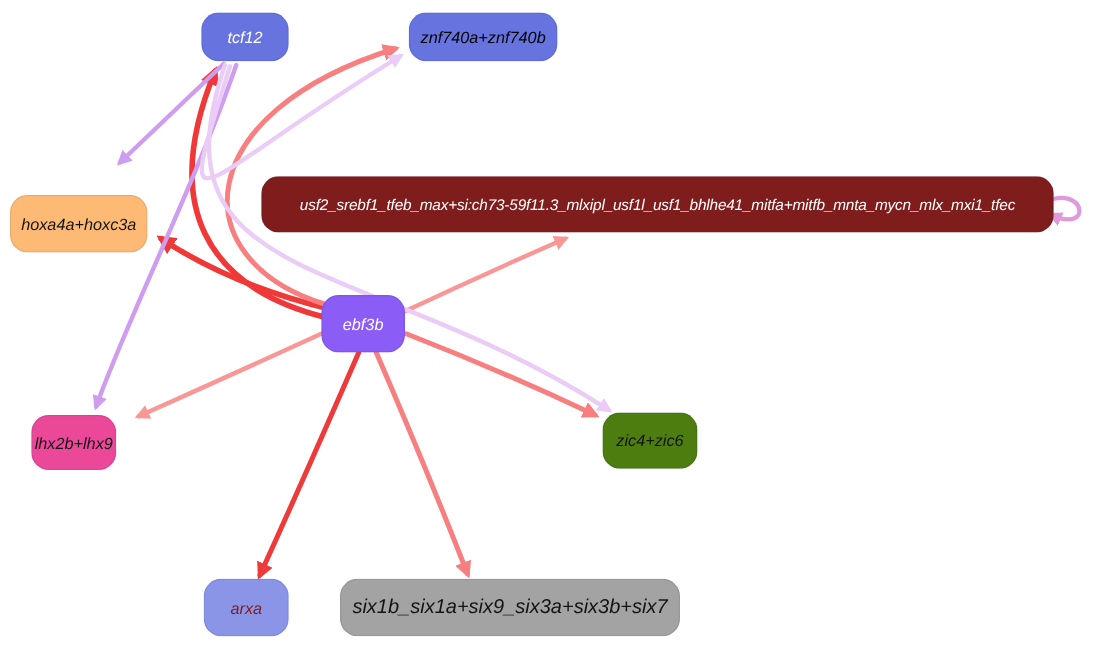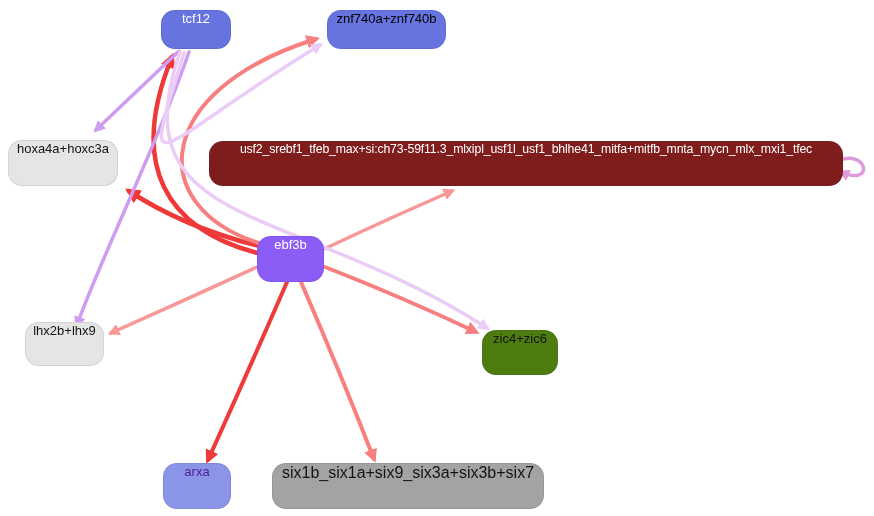--- a/index.html
+++ b/index.html
@@ -12,30 +12,31 @@
     font-family: "Liberation Sans", "DejaVu Sans", sans-serif;
   }
   .edge-layer {
     position: absolute;
     left: 0; top: 0;
     width: 874px; height: 516px;
   }
   .node {
     position: absolute;
     display: flex;
-    align-items: flex-start;
+    align-items: center;
     justify-content: center;
     border-radius: 14px;
     font-size: 13px;
     white-space: nowrap;
     box-sizing: border-box;
     padding: 0 8px;
     border: 1px solid rgba(30, 40, 120, 0.10);
     cursor: default;
     user-select: none;
+    font-style: italic;
   }
 </style>
 </head>
 <body>
 
 <div class="canvas">
   <svg class="edge-layer" width="874" height="516" viewBox="0 0 874 516" xmlns="http://www.w3.org/2000/svg">
     <defs>
         <marker id="arrow-f03838" viewBox="0 0 10 10" refX="7" refY="5" markerWidth="3.4" markerHeight="3.4" orient="auto" markerUnits="strokeWidth">
           <path d="M 0 0 L 10 5 L 0 10 z" fill="#f03838"></path>
@@ -75,35 +76,35 @@
         <path d="M 837 161 C 868 148, 875 187, 841 172" fill="none" stroke="#df9ade" stroke-width="3.5" stroke-linecap="round" marker-end="url(#arrow-df9ade)"></path>
       </g>
   </svg>
   <div id="nodes-group">
       <div class="node" style="left: 161px; top: 10px; width: 70px; height: 39px; background: rgb(103, 116, 223); color: rgb(255, 255, 255);">
         <span>tcf12</span>
       </div>
       <div class="node" style="left: 327px; top: 10px; width: 119px; height: 39px; background: rgb(103, 116, 223); color: #000000;">
         <span>znf740a+znf740b</span>
       </div>
-      <div class="node" style="left: 8px; top: 140px; width: 110px; height: 46px; background: #e5e5e5; color: rgb(20, 20, 20);">
+      <div class="node" style="left: 8px; top: 156px; width: 110px; height: 46px; background: #fdba74; color: rgb(20, 20, 20);">
         <span>hoxa4a+hoxc3a</span>
       </div>
       <div class="node" style="left: 209px; top: 141px; width: 634px; height: 45px; background: #7f1d1d; color: rgb(255, 255, 255); font-size: 12.3px; letter-spacing: -0.15px;">
         <span>usf2_srebf1_tfeb_max+si:ch73-59f11.3_mlxipl_usf1l_usf1_bhlhe41_mitfa+mitfb_mnta_mycn_mlx_mxi1_tfec</span>
       </div>
       <div class="node" style="left: 257px; top: 236px; width: 67px; height: 46px; background: #8b5cf6; color: rgb(255, 255, 255);">
         <span>ebf3b</span>
       </div>
-      <div class="node" style="left: 25px; top: 322px; width: 79px; height: 44px; background: #e5e5e5; color: rgb(20, 20, 20);">
+      <div class="node" style="left: 25px; top: 332px; width: 68px; height: 44px; background: #ec4899; color: rgb(20, 20, 20);">
         <span>lhx2b+lhx9</span>
       </div>
       <div class="node" style="left: 482px; top: 330px; width: 76px; height: 45px; background: #4d7c0f; color: rgb(20, 20, 20);">
         <span>zic4+zic6</span>
       </div>
-      <div class="node" style="left: 163px; top: 463px; width: 68px; height: 46px; background: rgb(139, 149, 232); color: #4c1d95;">
+      <div class="node" style="left: 163px; top: 463px; width: 68px; height: 46px; background: rgb(139, 149, 232); color: #7f1d1d;">
         <span>arxa</span>
       </div>
       <div class="node" style="left: 272px; top: 463px; width: 272px; height: 46px; background: #a3a3a3; color: rgb(20, 20, 20); font-size: 16px;">
         <span>six1b_six1a+six9_six3a+six3b+six7</span>
       </div>
     </div>
 </div>
 
 </body></html>

